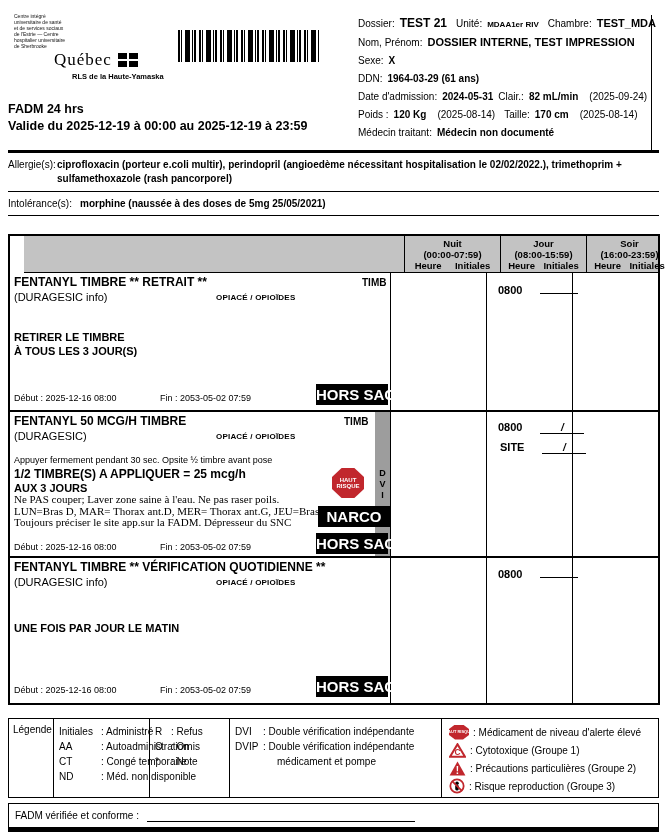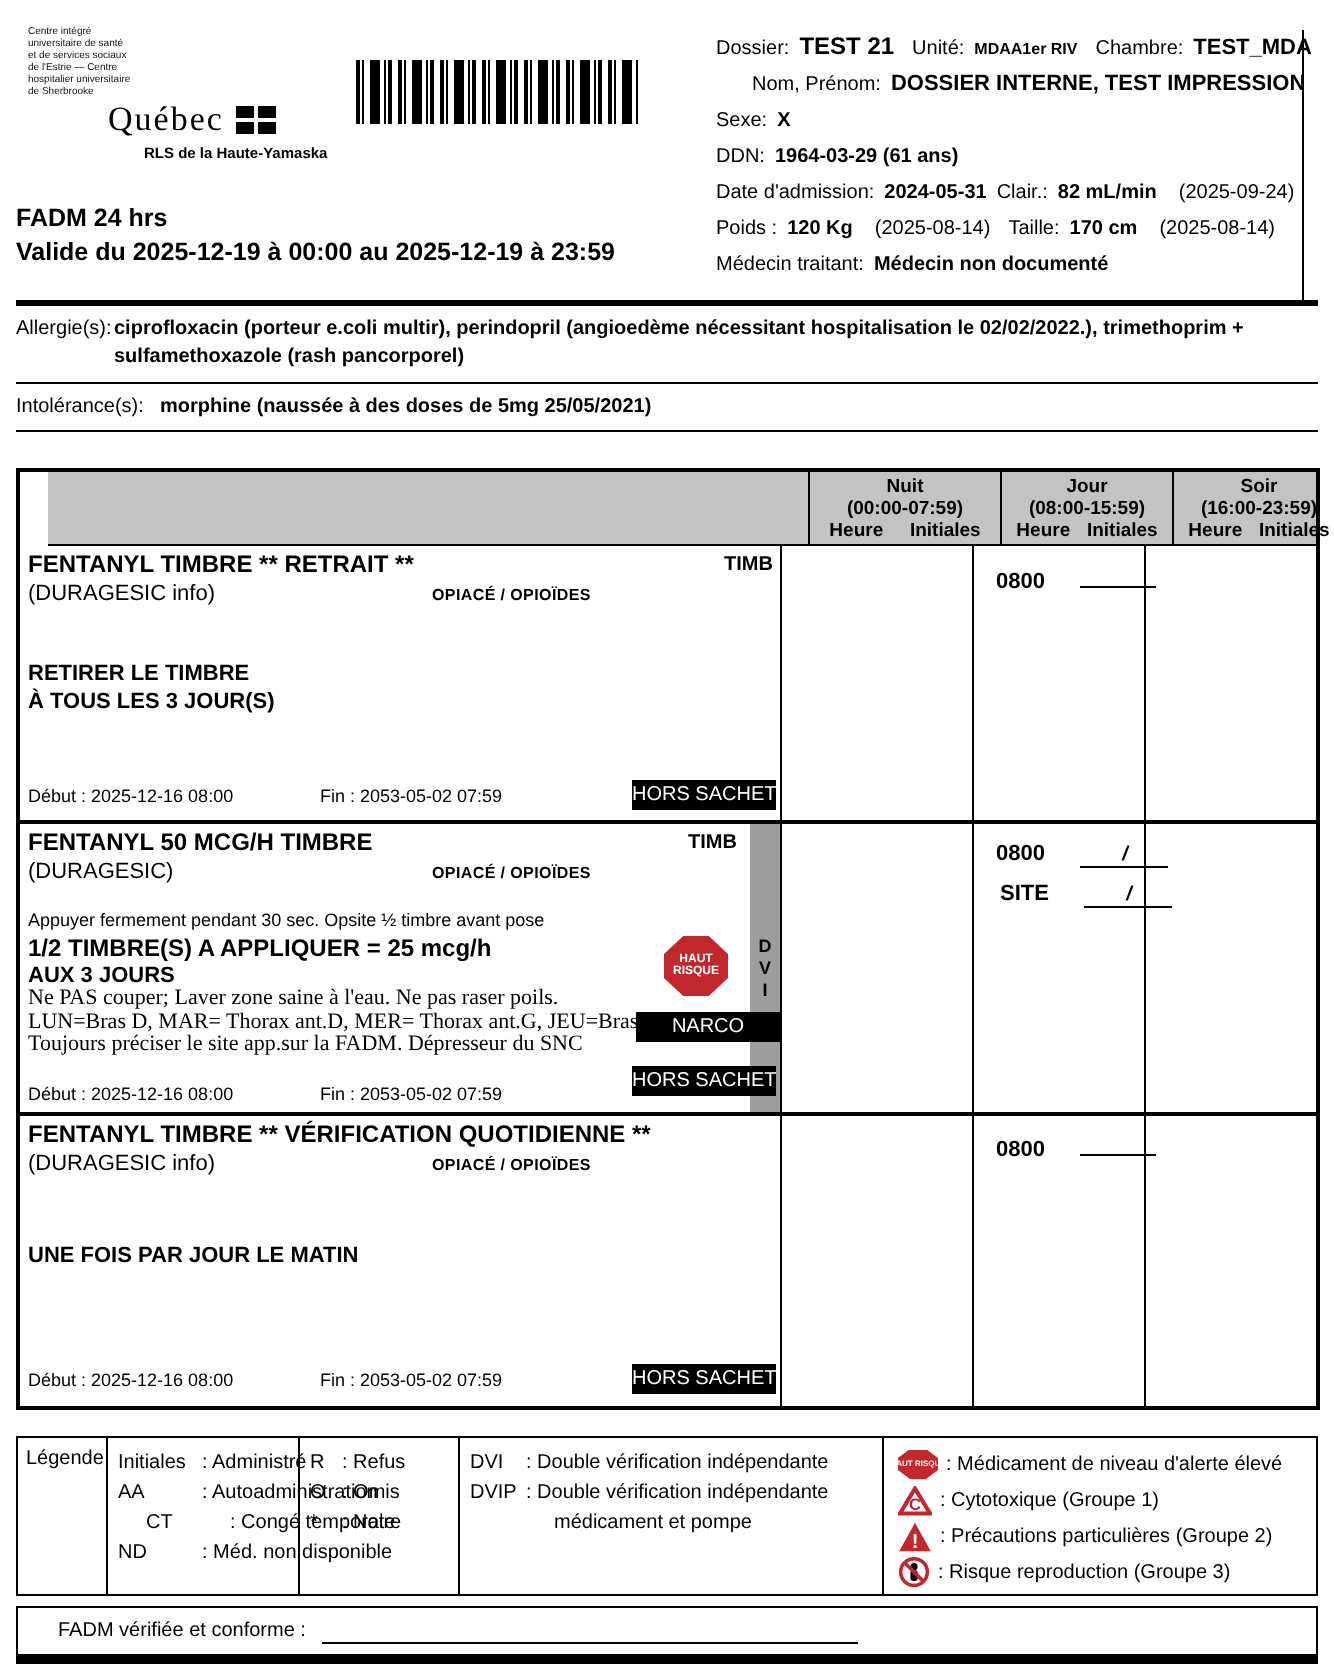--- a/index.html
+++ b/index.html
@@ -48,42 +48,42 @@
   .med-title { font-size:12px; font-weight:bold; white-space:nowrap; }
   .brand { font-size:11px; }
   .class8 { font-size:8px; font-weight:600; letter-spacing:.2px; }
   .form { font-size:10px; font-weight:bold; }
   .instr { font-size:11px; font-weight:bold; }
   .note9 { font-size:9px; }
   .dose { font-size:12px; font-weight:bold; }
   .freq { font-size:11px; font-weight:bold; }
   .details { font-family:"Liberation Serif", serif; font-size:11px; line-height:11.5px; white-space:nowrap; }
   .dates { font-size:9px; }
-  .badge { background:#000; color:#fff; font-size:10px; font-weight:normal; padding:2px 6px; white-space:nowrap; }
+  .badge { background:#000; color:#fff; font-size:15px; font-weight:bold; padding:2px 6px; white-space:nowrap; }
   .badge.w72 { width:72px; text-align:center; padding:2px 0; }
   .dvi-strip { background:#9d9d9d; display:flex; flex-direction:column; justify-content:center;
                align-items:center; gap:1px; font-size:9px; font-weight:bold; color:#000; }
   .timeslot { display:flex; align-items:baseline; gap:18px; font-size:11px; font-weight:bold; }
   .fill-line { display:inline-block; border-bottom:1.5px solid #000; height:12px; }
   .fill-line.slashed { text-align:center; font-weight:bold; font-style:italic; font-size:10px; line-height:12px; }
   .octagon { background:#c1272d; clip-path:polygon(30% 0%,70% 0%,100% 30%,100% 70%,70% 100%,30% 100%,0% 70%,0% 30%);
              color:#fff; font-weight:bold; text-align:center; display:flex; align-items:center; justify-content:center; }
   .octagon.big { width:32px; height:30px; font-size:6px; line-height:6px; padding:2px; }
   .octagon.small { width:20px; height:15px; font-size:4px; line-height:4px; flex:none; }
 
   
   .legendbox { border:1px solid #000; width:651px; height:80px; }
   .leg-title { font-size:10px; }
   .leg-row { display:flex; font-size:10px; line-height:15px; white-space:nowrap; }
   .leg-code { display:inline-block; }
   .leg-icon-row { display:flex; align-items:center; gap:4px; font-size:10px; white-space:nowrap; height:18px; }
 
   
   .footerbox { border:1px solid #000; border-bottom:5px solid #000; width:651px; height:29px;
-               display:flex; align-items:center; gap:8px; padding-left:20px; font-size:10px; }
+               display:flex; align-items:center; gap:8px; padding-left:6px; font-size:10px; }
 </style>
 </head>
 <body>
 
 <div class="page">
 
   <div class="abs" style="left:14px; top:13px;">
     <div class="org-lines">
       <div>Centre intégré</div>
       <div>universitaire de santé</div>
@@ -109,21 +109,21 @@
   <div class="abs vr" style="left:651px; top:15px; height:136px;"></div>
 
   <div class="abs pline" style="left:358px; top:16px;">
     <span class="lbl">Dossier:</span>
     <span class="v12">TEST 21</span>
     <span class="lbl" style="margin-left:4px">Unité:</span>
     <span class="v8">MDAA1er RIV</span>
     <span class="lbl" style="margin-left:4px">Chambre:</span>
     <span class="v11">TEST_MDA</span>
   </div>
-  <div class="abs pline" style="left:376px; top:36px;">
+  <div class="abs pline" style="left:358px; top:36px;">
     <span class="lbl">Nom, Prénom:</span>
     <span class="v11">DOSSIER INTERNE, TEST IMPRESSION</span>
   </div>
   <div class="abs pline" style="left:358px; top:55px;">
     <span class="lbl">Sexe:</span>
     <span class="v10">X</span>
   </div>
   <div class="abs pline" style="left:358px; top:73px;">
     <span class="lbl">DDN:</span>
     <span class="v10">1964-03-29 (61 ans)</span>
@@ -276,21 +276,21 @@
     <div class="abs" style="left:50px; top:5px;">
       <div class="leg-row">
           <span class="leg-code" style="width:42px;">Initiales</span>
           <span>: Administré</span>
         </div>
       <div class="leg-row">
           <span class="leg-code" style="width:42px;">AA</span>
           <span>: Autoadministration</span>
         </div>
       <div class="leg-row">
-          <span class="leg-code" style="width:42px;margin-left:14px;">CT</span>
+          <span class="leg-code" style="width:42px;">CT</span>
           <span>: Congé temporaire</span>
         </div>
       <div class="leg-row">
           <span class="leg-code" style="width:42px;">ND</span>
           <span>: Méd. non disponible</span>
         </div>
     </div>
 
     <div class="abs" style="left:146px; top:5px;">
       <div class="leg-row">

